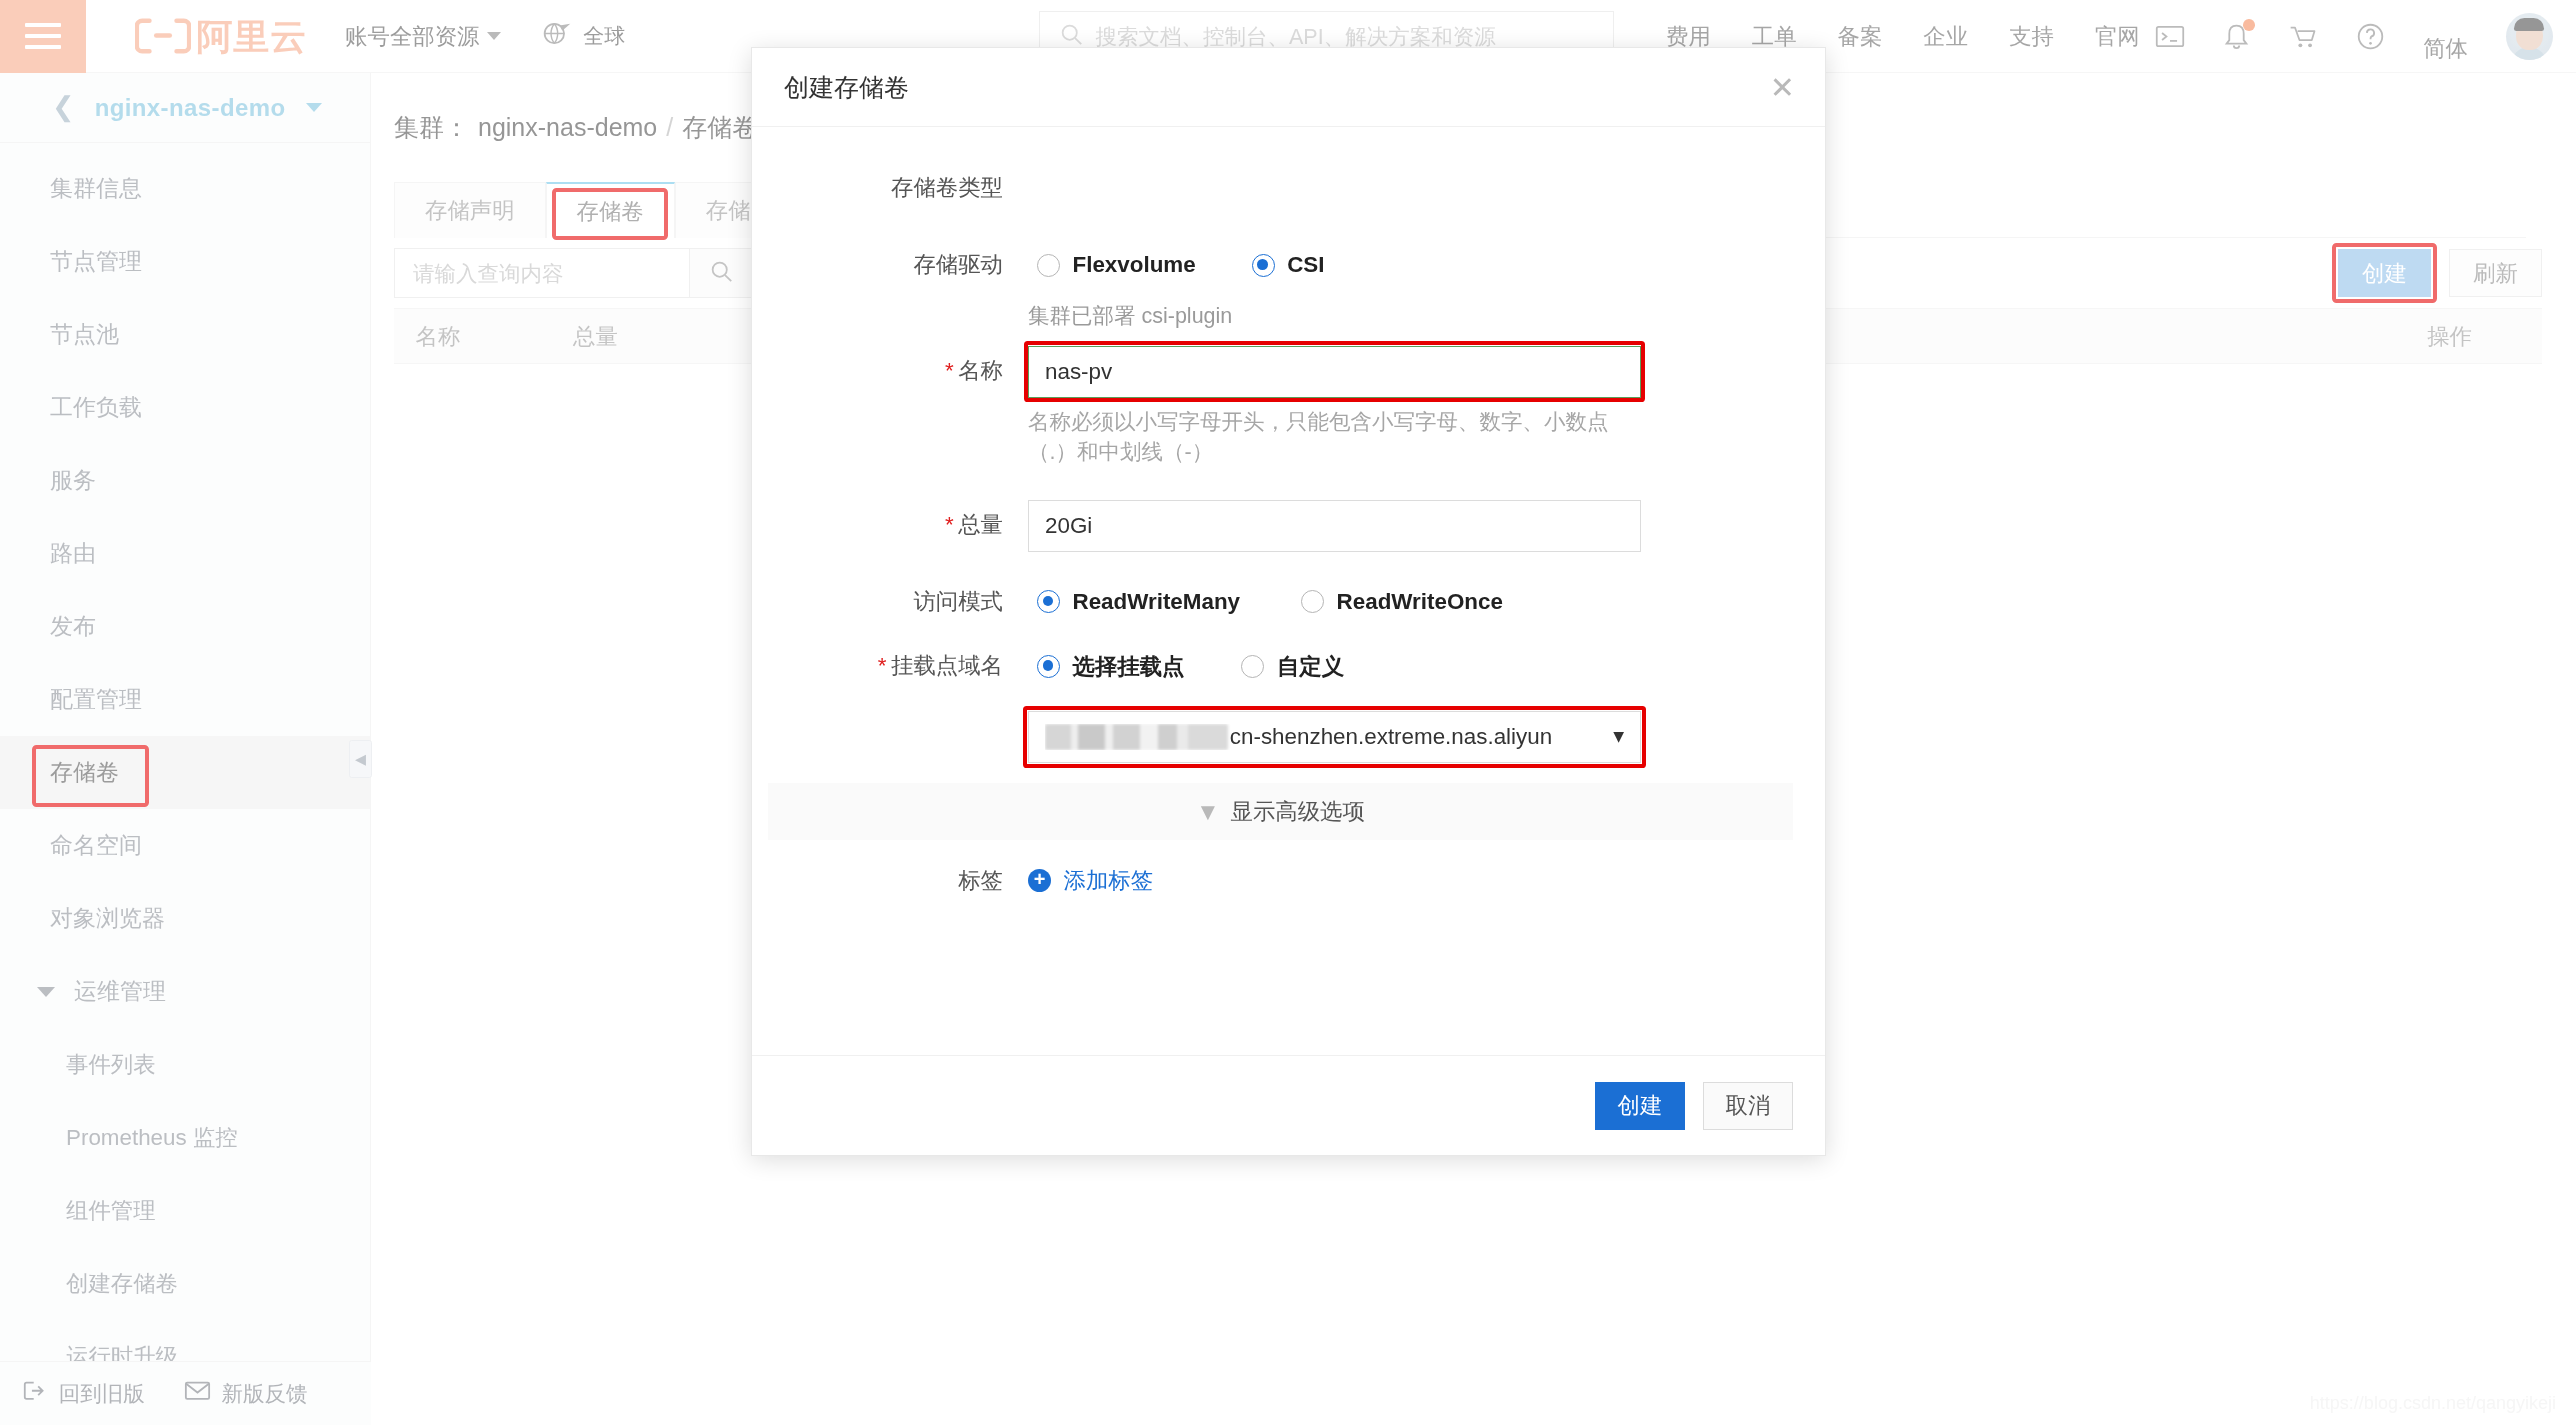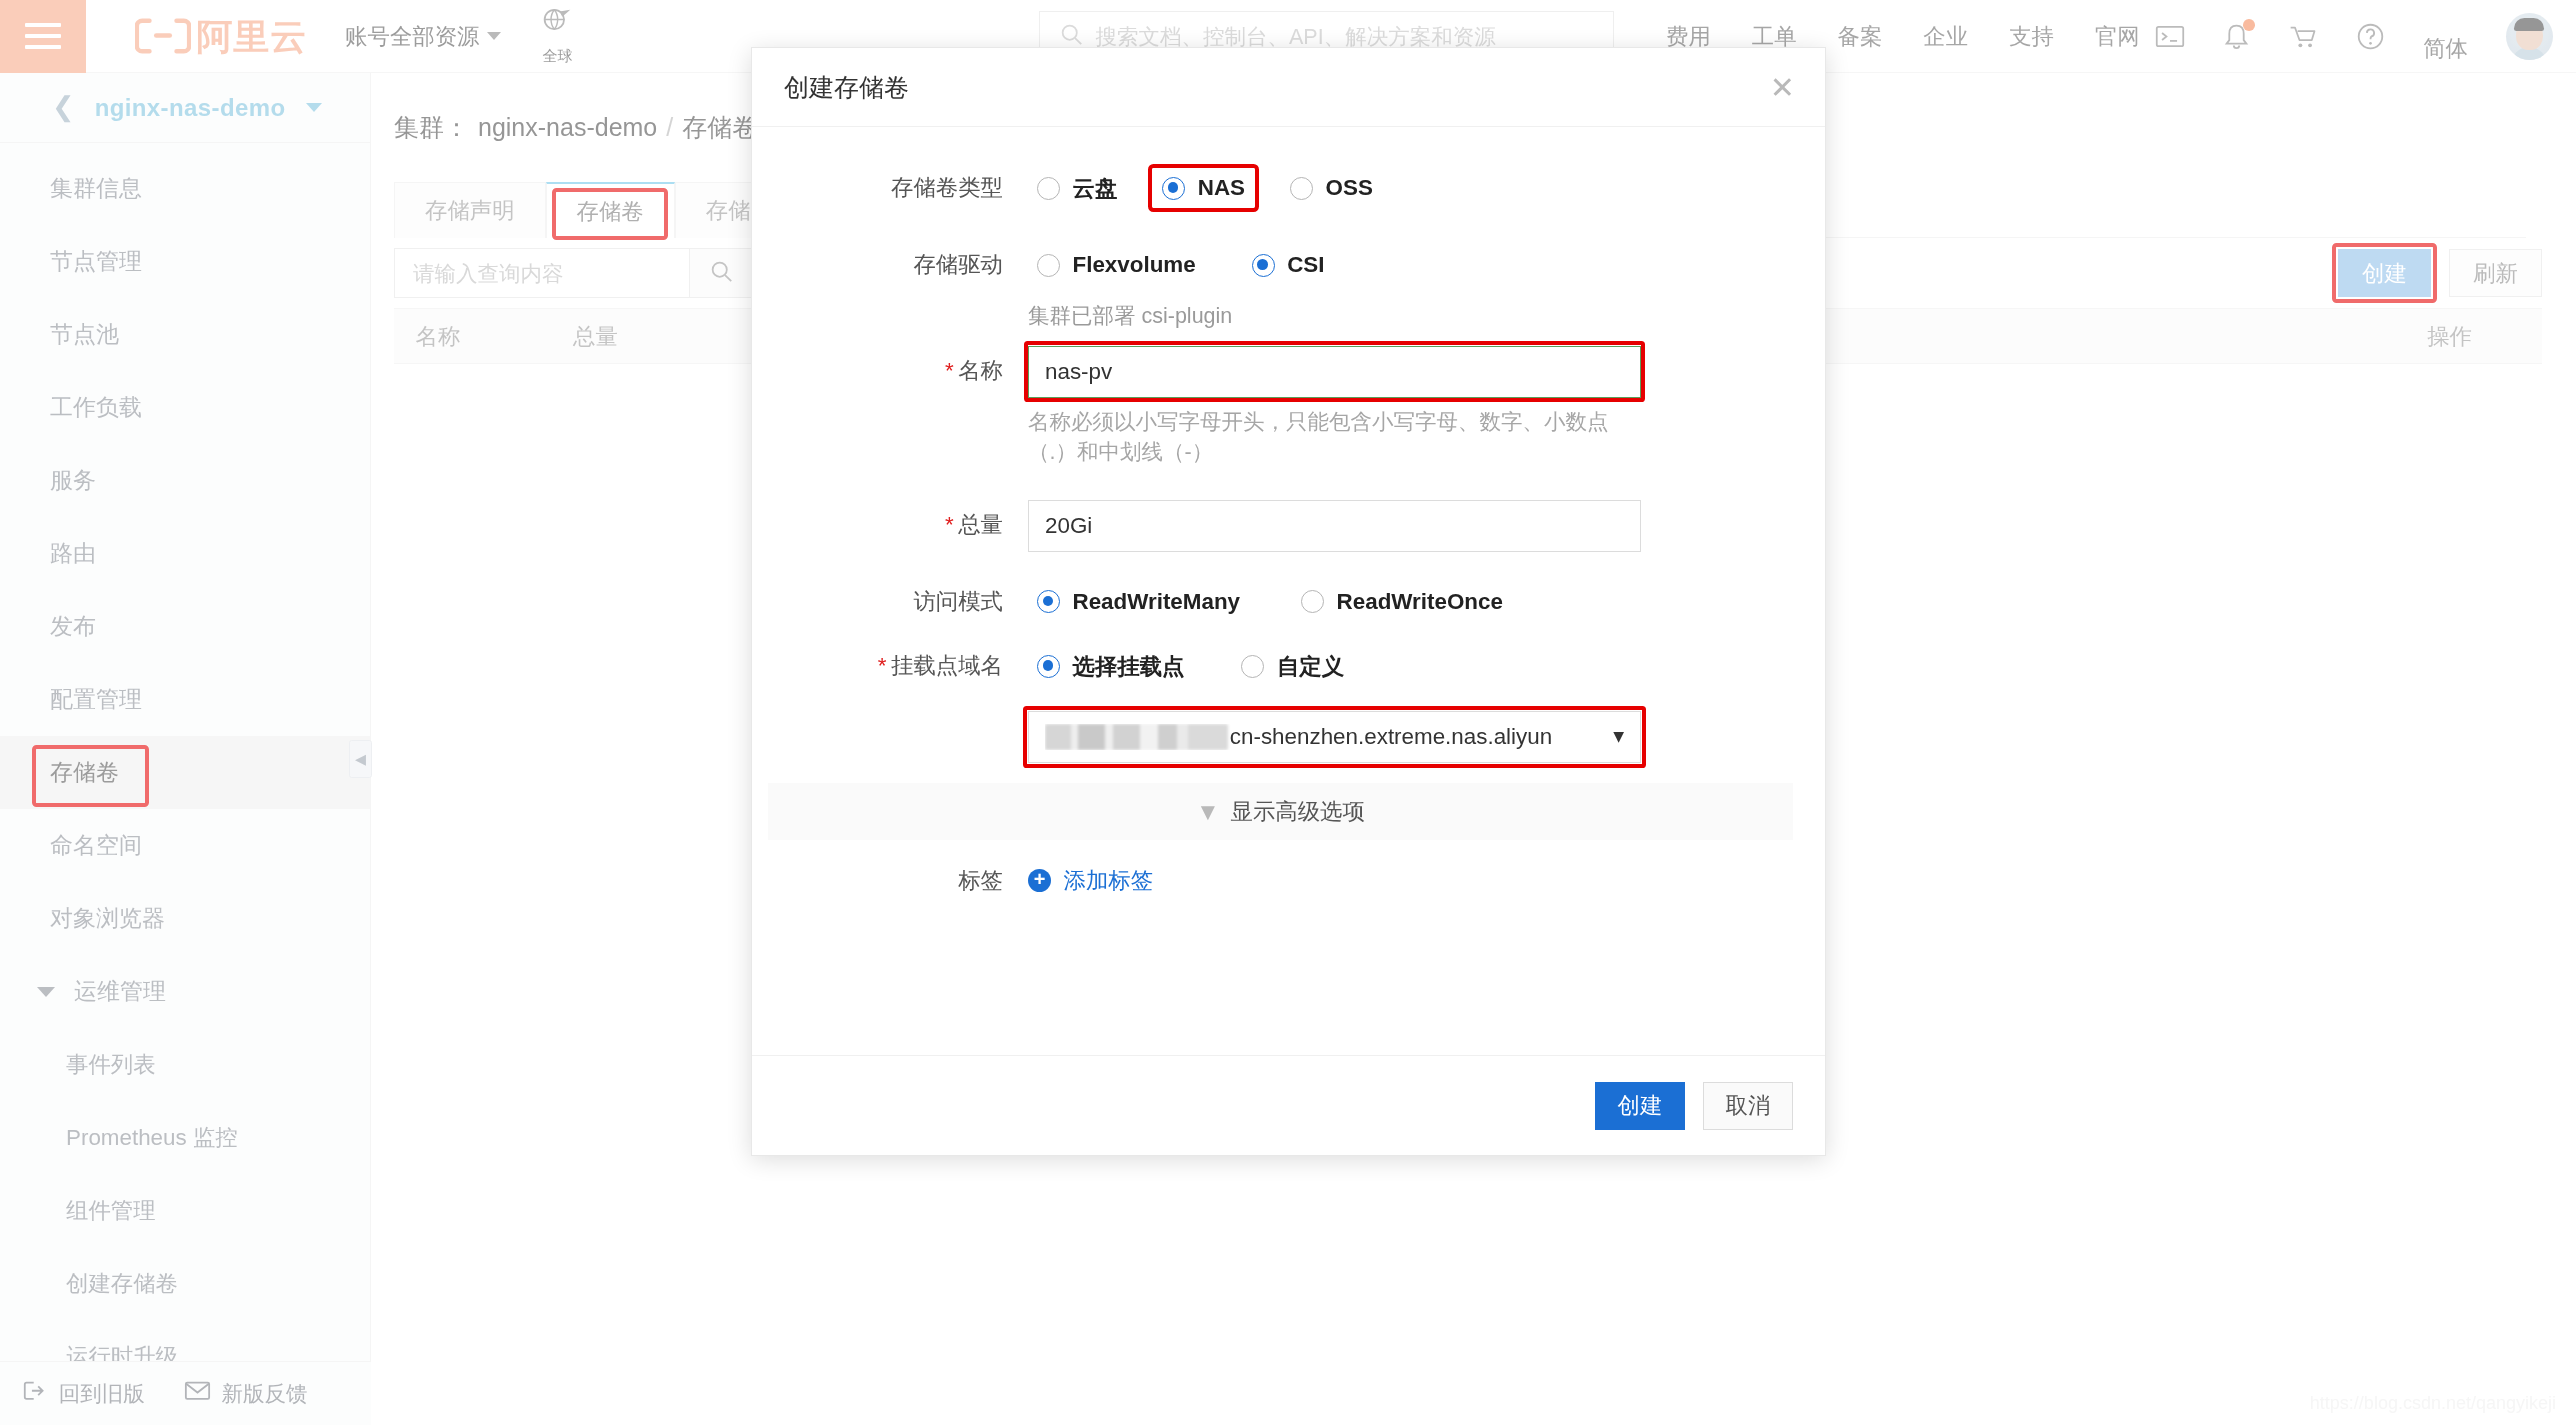--- a/index.html
+++ b/index.html
@@ -24,21 +24,21 @@
   }
   .hamburger span { display: block; width: 36px; height: 4.5px; background: #fff; border-radius: 0.9px; }
 
   .brand { display: flex; align-items: flex-end; margin-left: 26px; flex: 0 0 auto; padding-left: 23px; }
   .brand-mark { display: flex; align-items: center; }
   .brand-text { margin-left: 5.4px; font-size: 36px; color: #f7a989; font-weight: 700; letter-spacing: 0.9px; line-height: 1; }
 
   .acct { margin-left: 38px; font-size: 22.4px; color: #555; display: flex; align-items: center; gap: 8px; cursor: pointer; }
   .caret-dn { width: 0; height: 0; border-left: 7.2px solid transparent; border-right: 7.2px solid transparent; border-top: 8px solid #888; }
 
-  .region { margin-left: 41px; display: flex; align-items: center; gap: 10.7px; font-size: 15px; color: #555; cursor: pointer; flex-direction: column; }
+  .region { margin-left: 41px; display: flex; align-items: center; gap: 10.7px; font-size: 21px; color: #555; cursor: pointer; }
 
   .searchbox {
     position: absolute; left: 1039px; top: 10.7px; width: 575px; height: 51px;
     border: 0.9px solid #e3e3e3; background: #fff;
     display: flex; align-items: center; padding: 0 20px; gap: 12.5px;
   }
   .searchbox .ph { font-size: 21.5px; color: #c2c2c2; white-space: nowrap; }
 
   .nav-links { position: absolute; left: 1666px; top: 0; height: 73px; display: flex; align-items: center; gap: 41px; }
   .nav-links span { font-size: 22.4px; color: #666; cursor: pointer; white-space: nowrap; }
@@ -474,36 +474,20 @@
   <div class="modal">
     <div class="modal-head">
       <span class="modal-title">创建存储卷</span>
       <span class="modal-close">✕</span>
     </div>
 
     <div class="modal-body">
 
       <div class="frow">
         <div class="flabel">存储卷类型</div>
-        <div class="fctl">
-          <div class="radio-group">
-            <div class="radio-opt gap-r">
-              <i class="rdo"></i>
-              <span class="rlabel">云盘</span>
-            </div>
-            <div class="radio-opt gap-r boxed">
-              <i class="rdo on"></i>
-              <span class="rlabel">NAS</span>
-            </div>
-            <div class="radio-opt">
-              <i class="rdo"></i>
-              <span class="rlabel">OSS</span>
-            </div>
-          </div>
-        </div>
       </div>
 
       <div class="frow" style="margin-top:27px">
         <div class="flabel">存储驱动</div>
         <div class="fctl">
           <div class="radio-group">
             <div class="radio-opt" style="margin-right:38px">
               <i class="rdo"></i>
               <span class="rlabel">Flexvolume</span>
             </div>

